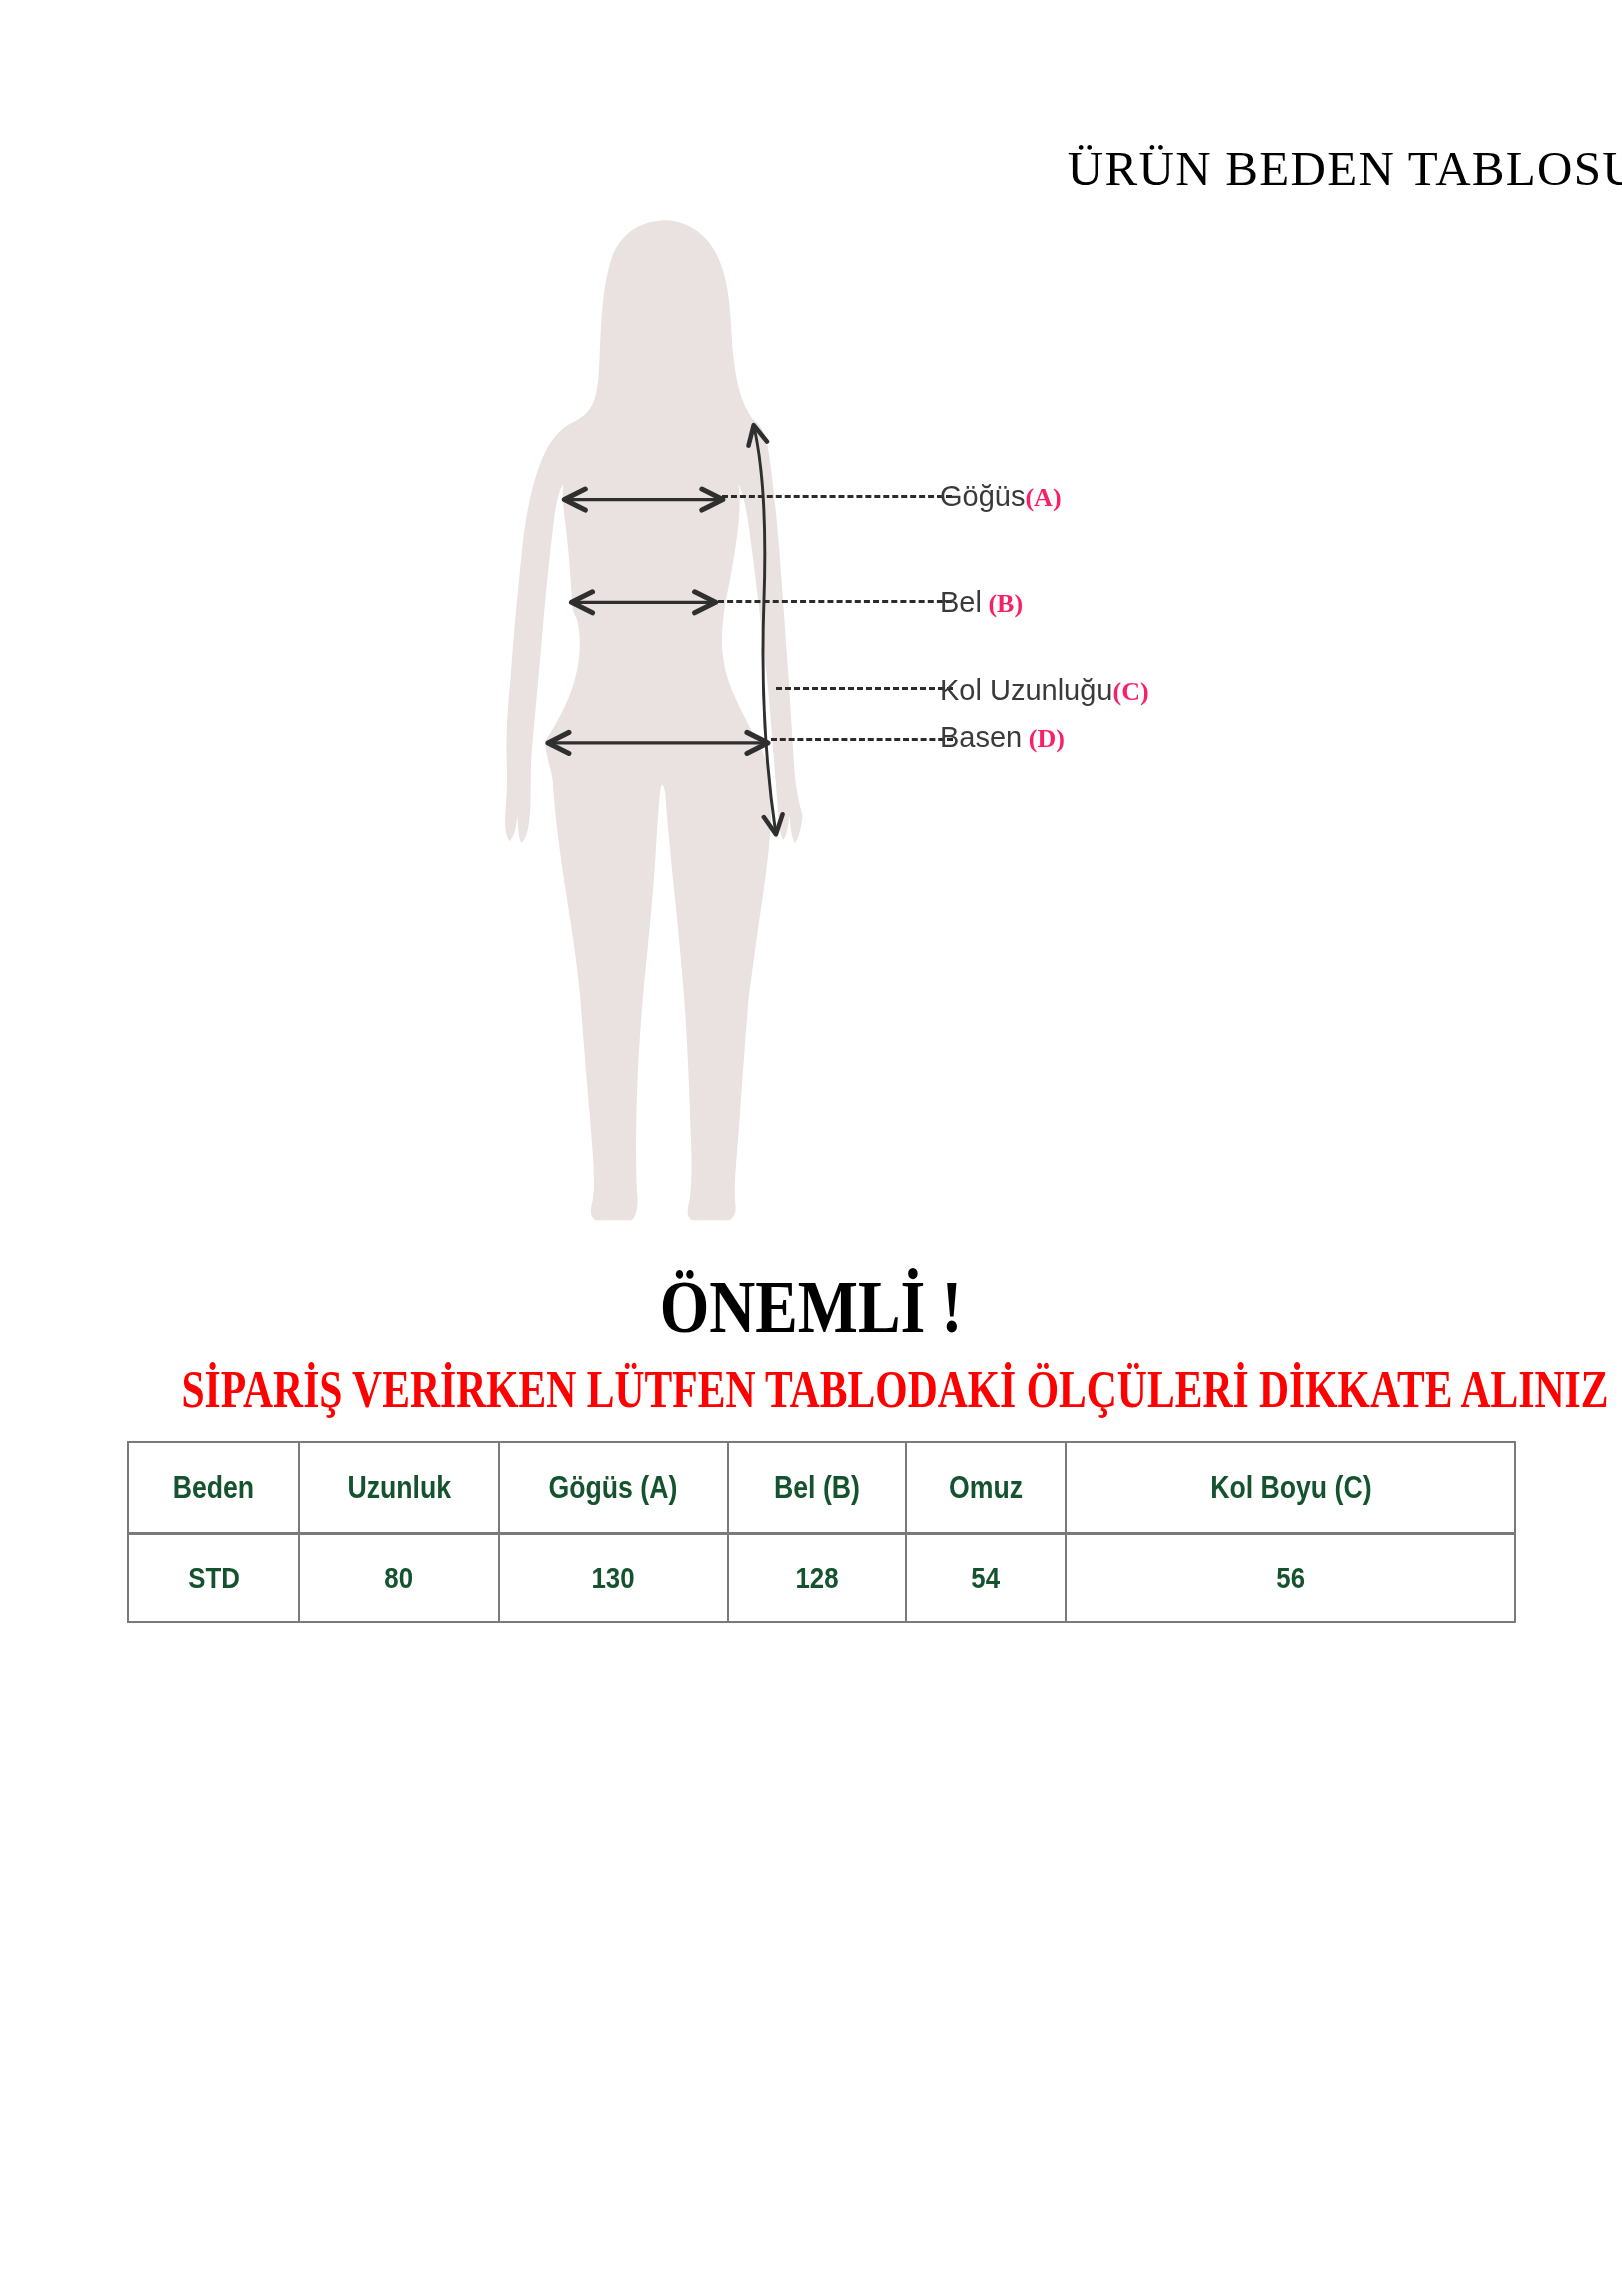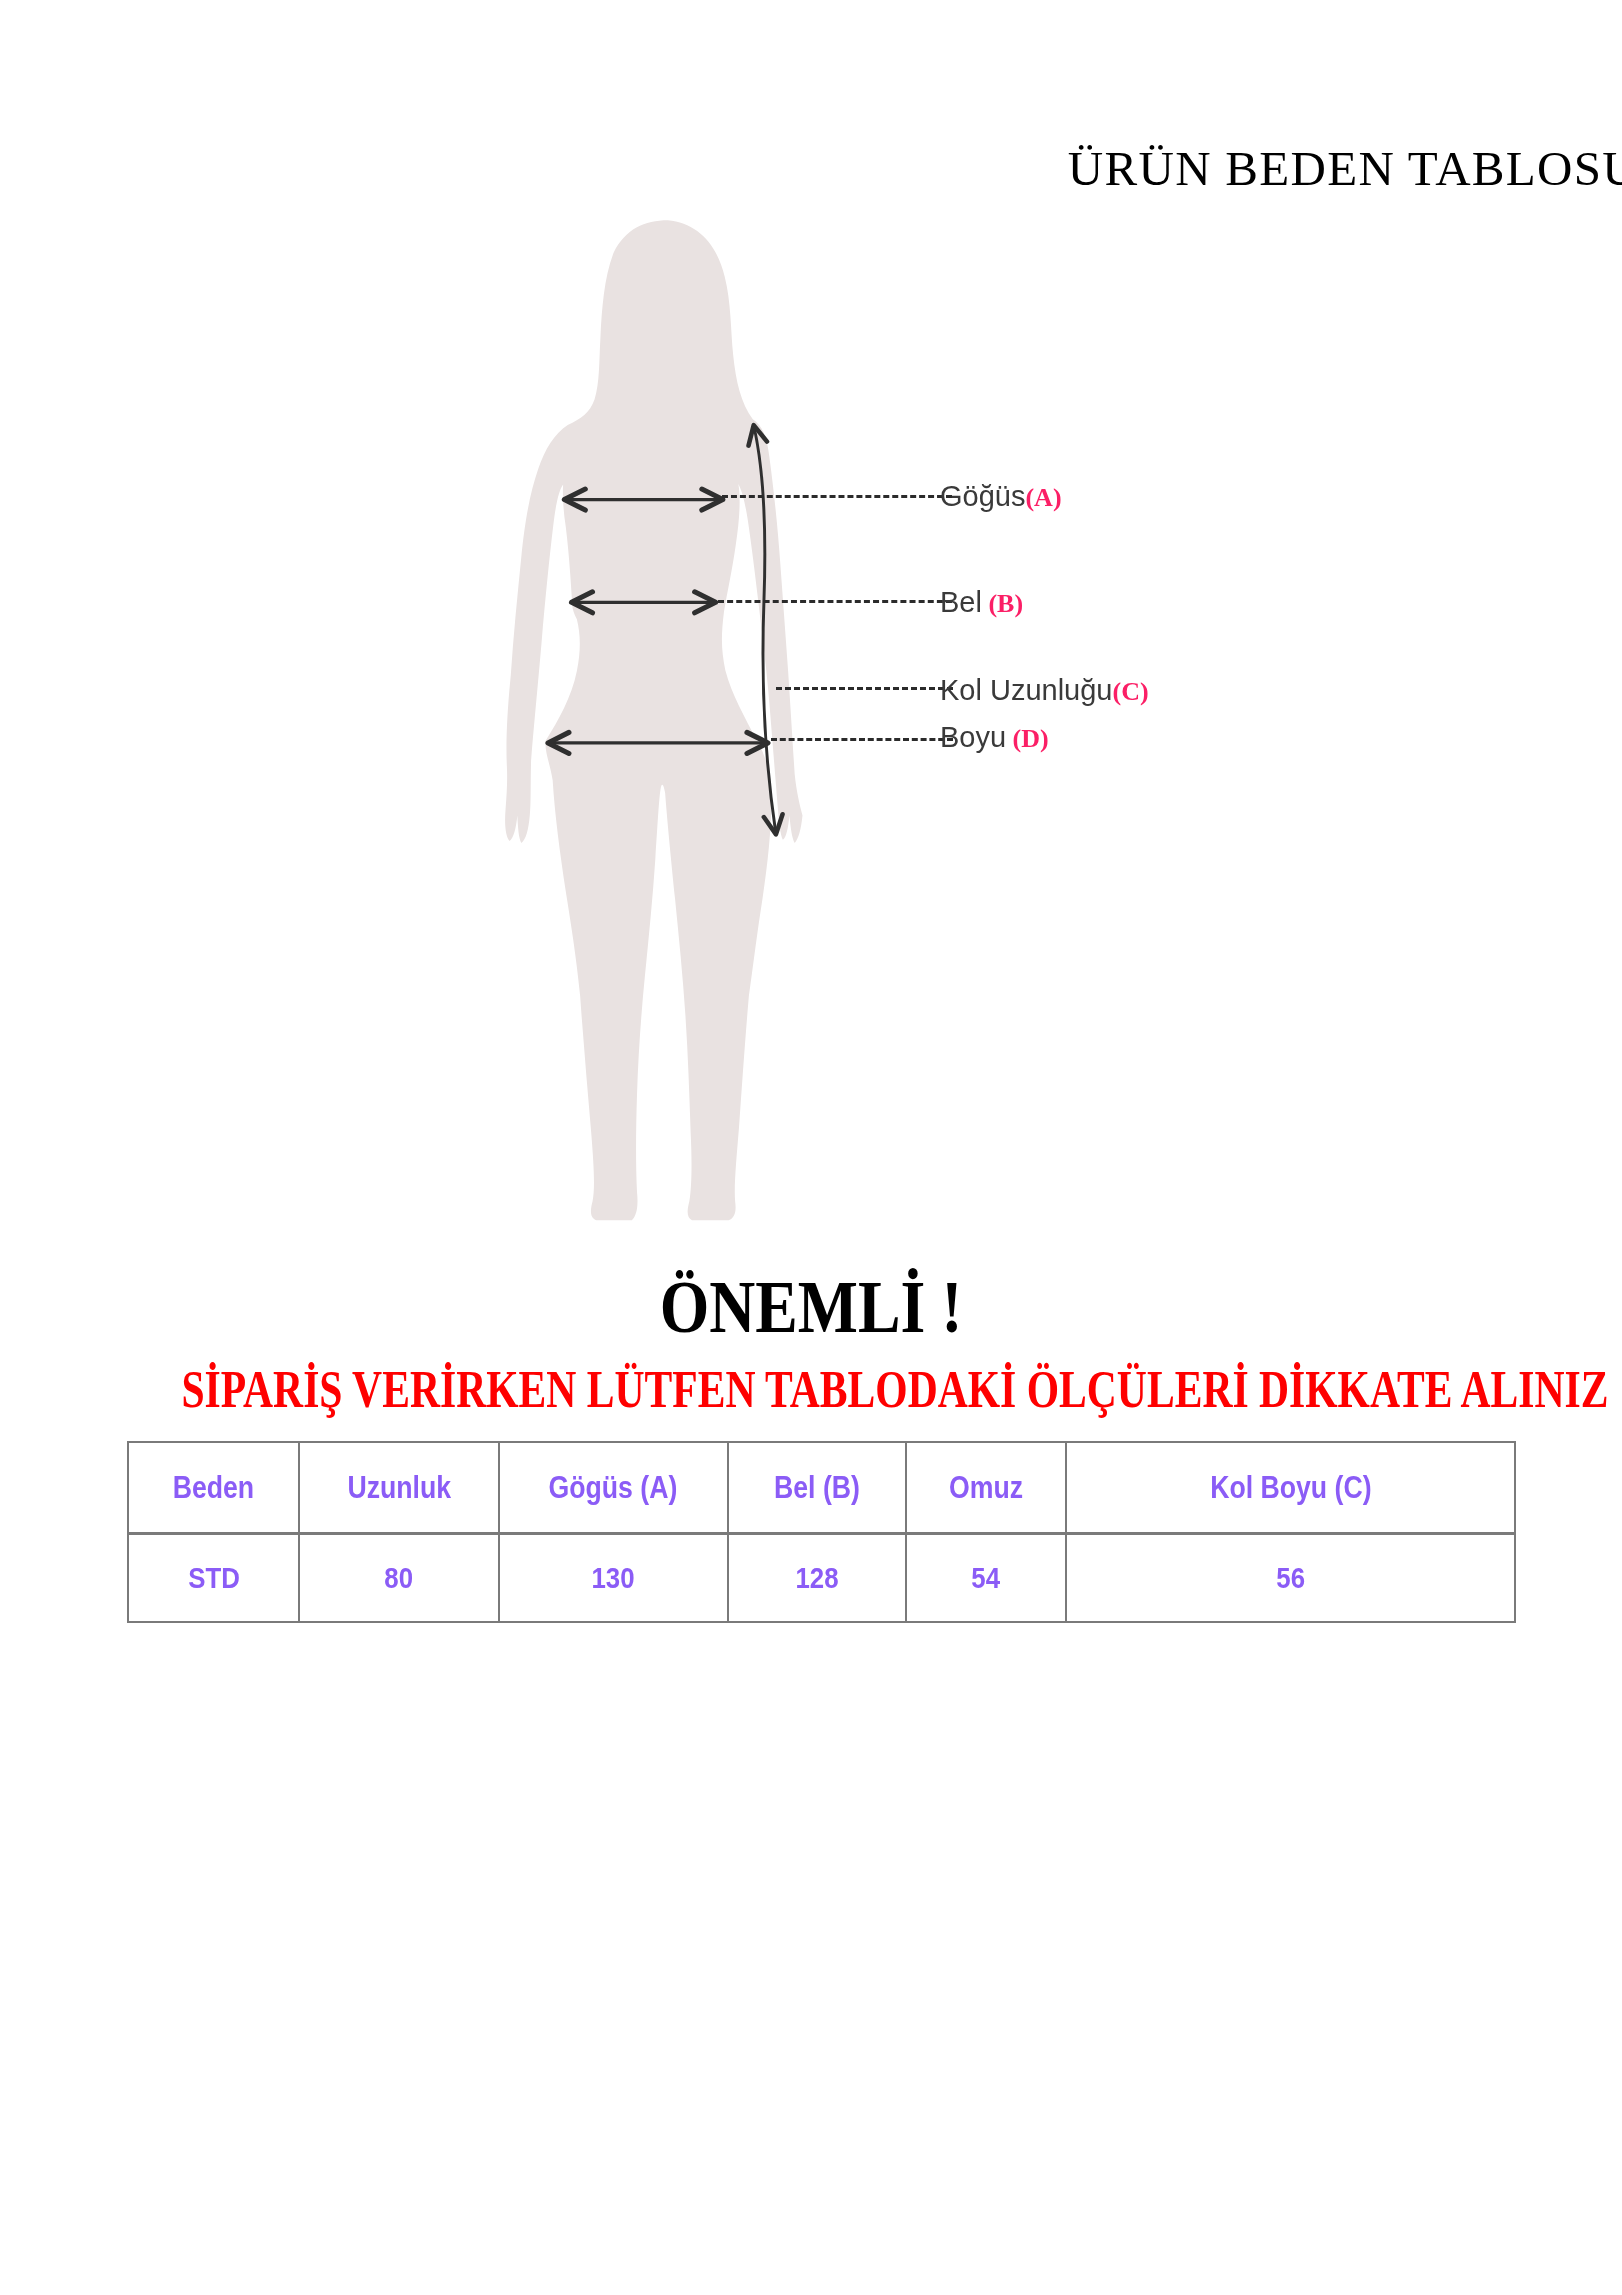--- a/index.html
+++ b/index.html
@@ -53,21 +53,21 @@
   .cond  { display:inline-block; transform:scaleX(0.85); transform-origin:center; }
   .cond2 { display:inline-block; transform:scaleX(0.80); transform-origin:center; }
 
   
   .size-table {
     position:absolute; left:127px; top:1441px; width:1389px; height:179px;
     border-collapse:collapse; table-layout:fixed; background:#ffffff;
   }
   .size-table th, .size-table td {
     border:2px solid #7a7a7a; text-align:center; vertical-align:middle;
-    color:#8b5cf6; padding:0; overflow:hidden; white-space:nowrap;
+    color:#14532d; padding:0; overflow:hidden; white-space:nowrap;
   }
   .size-table th {
     height:89px; font-size:31px; font-weight:bold; border-bottom-width:3.9px;
   }
   .size-table td { height:86px; font-size:30px; font-weight:bold; }
   .cell { display:inline-block; transform:scaleX(0.86); transform-origin:center; }
 </style>
 </head>
 <body>
 
@@ -165,21 +165,21 @@
   <div class="leader waist"></div>
   <div class="leader arm"></div>
   <div class="leader hip"></div>
 
   <div class="figlabel chest"><span>Göğüs</span><span class="pink">(A)</span></div>
 
   <div class="figlabel waist"><span>Bel</span><span class="pink"> (B)</span></div>
 
   <div class="figlabel arm"><span>Kol Uzunluğu</span><span class="pink">(C)</span></div>
 
-  <div class="figlabel hip"><span>Boyu</span><span class="pink"> (D)</span></div>
+  <div class="figlabel hip"><span>Basen</span><span class="pink"> (D)</span></div>
 
   <div class="notice-h"><span class="cond">ÖNEMLİ !</span></div>
 
   <div class="notice-s"><span class="cond2">SİPARİŞ VERİRKEN LÜTFEN TABLODAKİ ÖLÇÜLERİ DİKKATE ALINIZ !</span></div>
 
   <table class="size-table">
     <colgroup>
       <col style="width:12.35%">
         <col style="width:14.37%">
         <col style="width:16.54%">

